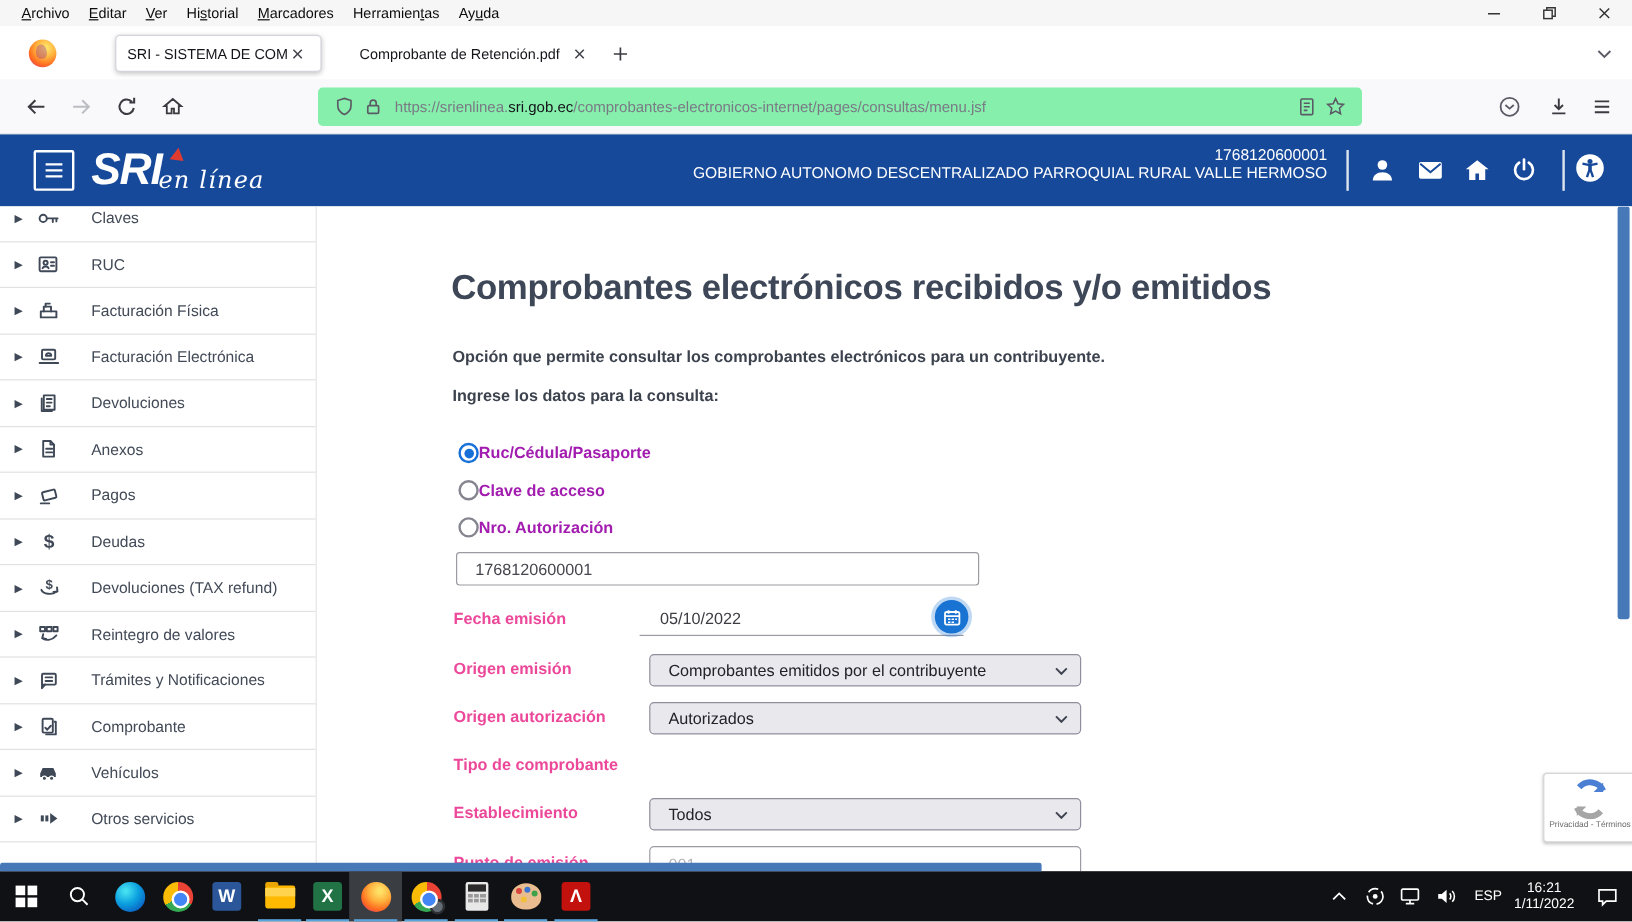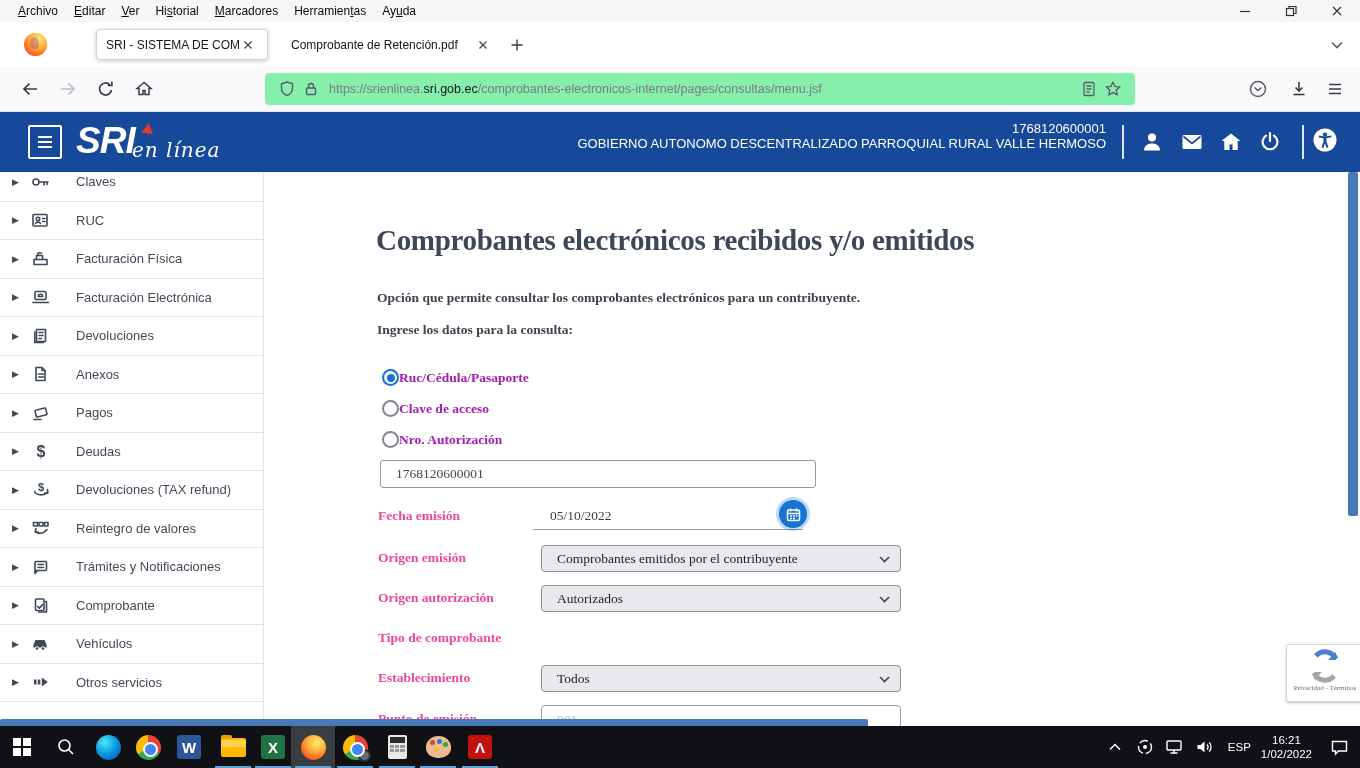--- a/index.html
+++ b/index.html
@@ -18,21 +18,21 @@
   .tabbar { position:absolute; left:0; top:22px; width:1360px; height:44px; background:#fff; }
   .fx-logo { position:absolute; left:24px; top:11px; width:23px; height:23px; border-radius:50%;
              background:radial-gradient(circle at 62% 30%, #ffe066 8%, #ffb13d 38%, #ff6d1f 66%, #e0356f 92%); }
   .fx-logo::after{ content:""; position:absolute; left:6px; top:4px; width:9px; height:12px; border-radius:50% 60% 40% 50%;
              background:rgba(140,40,150,.35); }
   .tab { position:absolute; top:7px; height:31px; display:flex; align-items:center; font-size:12px; color:#15141a; }
   .tab.active { left:96px; width:172px; background:#fff; border:1px solid #d4d4db; border-radius:4px;
                 box-shadow:0 1px 4px rgba(0,0,0,.22); padding:0 6px 0 9px; }
   .tab.active .tab-title { width:134px; overflow:hidden; white-space:nowrap; }
   .tab.plain { left:285px; width:212px; padding:0 6px; }
-  .tab.plain .tab-title { flex:1; overflow:hidden; white-space:nowrap; }
+  .tab.plain .tab-title { flex:1; overflow:hidden; white-space:nowrap;text-align:center; }
   .tab-close { width:16px; height:16px; display:flex; align-items:center; justify-content:center; color:#43434c; }
   .newtab { position:absolute; left:506px; top:12px; width:22px; height:22px; display:flex; align-items:center; justify-content:center; }
   .alltabs { position:absolute; right:12px; top:12px; width:22px; height:22px; display:flex; align-items:center; justify-content:center; }
 
   
   .urlbar { position:absolute; left:0; top:66px; width:1360px; height:46px; background:#f9f9fb; border-bottom:1px solid #e3e3e8; }
   .nav-btn { position:absolute; top:9px; width:28px; height:28px; display:flex; align-items:center; justify-content:center; border-radius:4px; }
   .url-field { position:absolute; left:265px; top:7px; width:870px; height:32px; background:#86efac; border-radius:4px;
                display:flex; align-items:center; padding:0 10px; }
   .url-text { flex:1; font-size:12.5px; color:#7a7a85; white-space:nowrap; overflow:hidden; margin-left:6px; }
@@ -55,21 +55,21 @@
   
   .page { position:absolute; left:0; top:172px; width:1360px; height:554px; background:#fff; overflow:hidden; }
   .sidebar { position:absolute; left:0; top:0; width:264px; height:554px; border-right:1px solid #e4e4e4; }
   .side-list { margin-top:-9px; }
   .side-item { height:38.5px; display:flex; align-items:center; border-bottom:1px solid #e2e2e2; color:#424a57; font-size:13px; }
   .side-caret { width:10px; margin-left:12px; font-size:9px; color:#3f4857; }
   .side-ic { width:24px; height:22px; margin-left:7px; display:flex; align-items:center; justify-content:center; }
   .side-label { margin-left:23px; }
   .sicon { stroke:#3f4857; fill:none; stroke-width:1.6; stroke-linecap:round; stroke-linejoin:round; }
 
-  .main { position:absolute; left:264px; top:0; right:0; height:554px;font-family:Liberation Serif, serif; }
+  .main { position:absolute; left:264px; top:0; right:0; height:554px; }
   .pg-title { position:absolute; left:112px; top:52px; font-size:29px; font-weight:bold; color:#3d4757; letter-spacing:-0.3px; }
   .pg-desc { position:absolute; left:113px; top:118px; font-size:13.5px; font-weight:bold; color:#3d434e; }
   .pg-instr { position:absolute; left:113px; top:150px; font-size:13.5px; font-weight:bold; color:#3d434e; }
 
   .radio-row { position:absolute; left:118px; display:flex; align-items:center; }
   .radio { width:17px; height:17px; border-radius:50%; background:#fff; border:2px solid #85858f; }
   .radio.sel { border-color:#1670d8; display:flex; align-items:center; justify-content:center; }
   .radio.sel::after { content:""; width:8px; height:8px; border-radius:50%; background:#1670d8; }
   .radio-label { margin-left:0; font-size:13.5px; font-weight:bold; color:#a21caf;text-align:right; }
 
@@ -622,21 +622,21 @@
         </span>
       <span class="tray-ic">
           <svg width="20" height="18">
             <path d="M2.5 7v4h3l4 3.5v-11L5.5 7z" fill="#fff"></path>
             <path d="M12 6.5a3.5 3.5 0 0 1 0 5M14.2 4.5a6.5 6.5 0 0 1 0 9" fill="none" stroke="#fff" stroke-width="1.3"></path>
           </svg>
         </span>
       <span class="tray-lang">ESP</span>
       <span class="tray-clock">
         <div>16:21</div>
-        <div>1/02/2022</div>
+        <div>1/11/2022</div>
       </span>
       <span class="tray-ic" style="margin-right:8px">
           <svg width="19" height="17">
             <path d="M2.5 2.5h14v9.5h-8l-3 3v-3h-3z" fill="none" stroke="#fff" stroke-width="1.4"></path>
           </svg>
         </span>
     </div>
   </div>
 
 </div>

